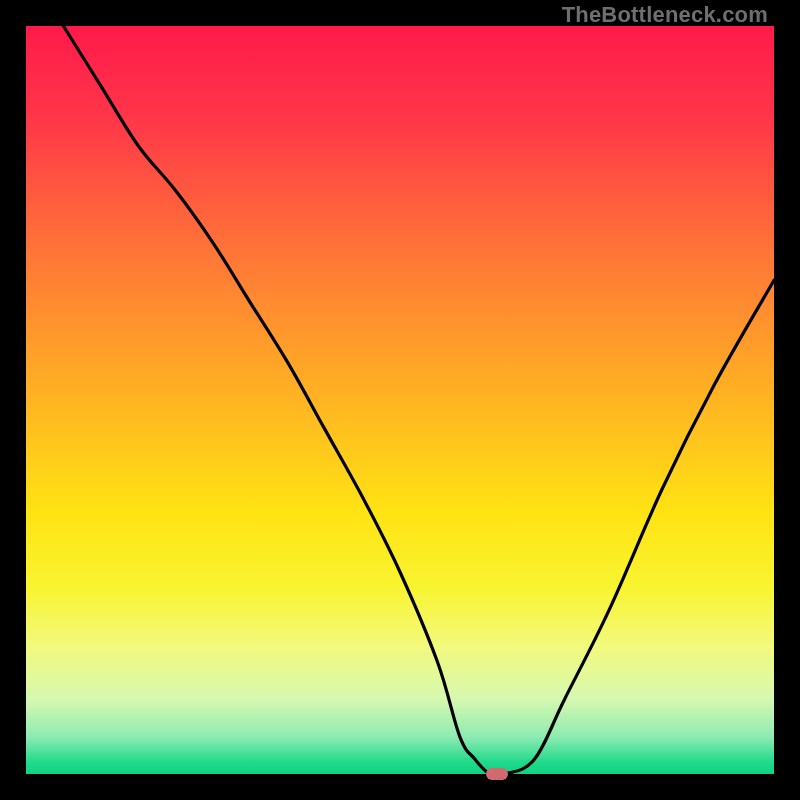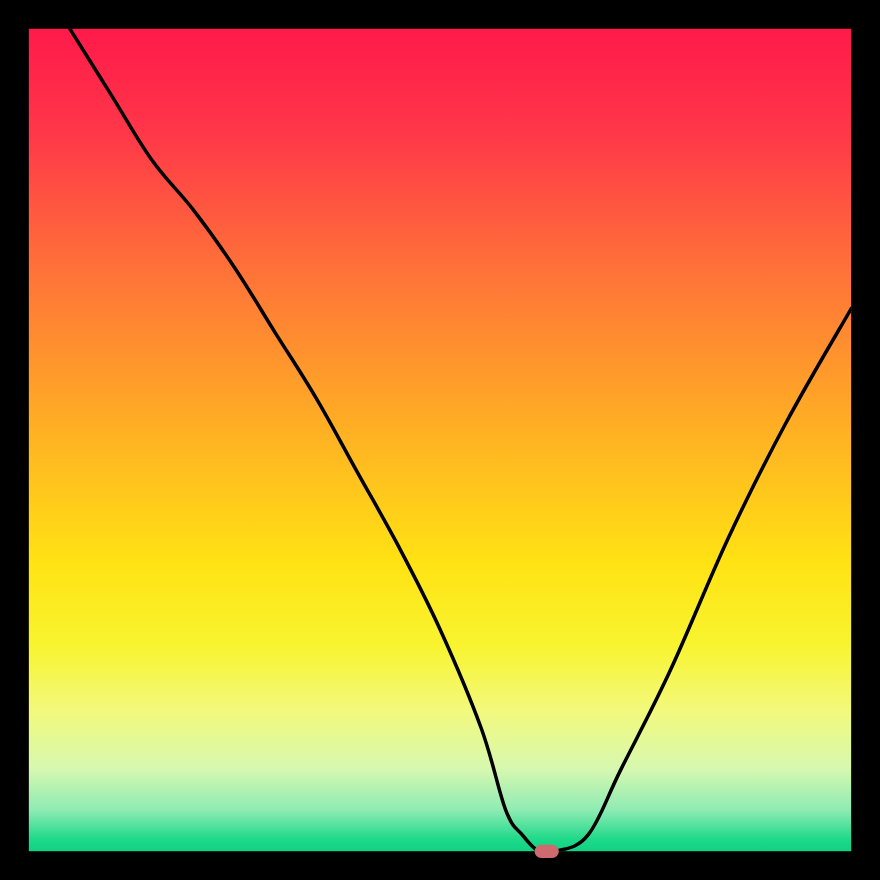--- a/index.html
+++ b/index.html
@@ -46,20 +46,21 @@
     position: absolute;
     background: #cf6a6f;
     border-radius: 8px;
   }
 </style>
 </head>
 <body>
 
 <div class="frame">
 
+  <div class="watermark">TheBottleneck.com</div>
 
   <div class="plot-inner">
     <svg width="748" height="748" viewBox="0 0 748 748" preserveAspectRatio="none">
       <defs>
         <linearGradient id="bg-grad" x1="0" y1="0" x2="0" y2="1">
             <stop offset="0%" stop-color="#ff1a4a"></stop>
             <stop offset="12%" stop-color="#ff3549"></stop>
             <stop offset="30%" stop-color="#ff7438"></stop>
             <stop offset="50%" stop-color="#ffb422"></stop>
             <stop offset="65%" stop-color="#ffe313"></stop>

